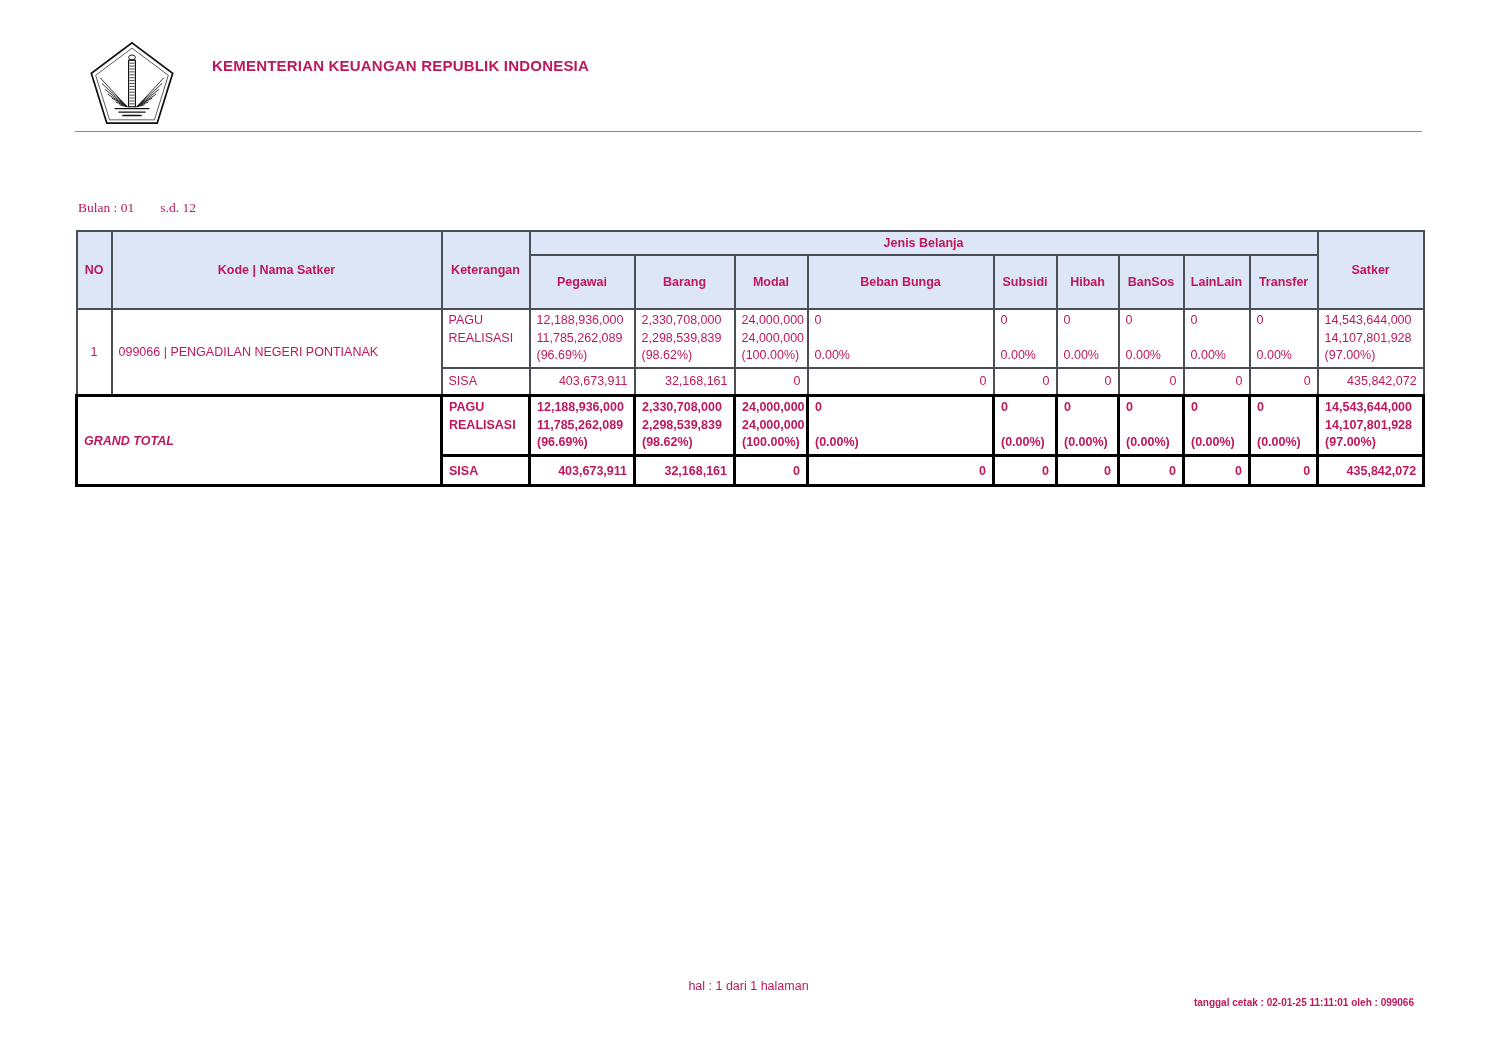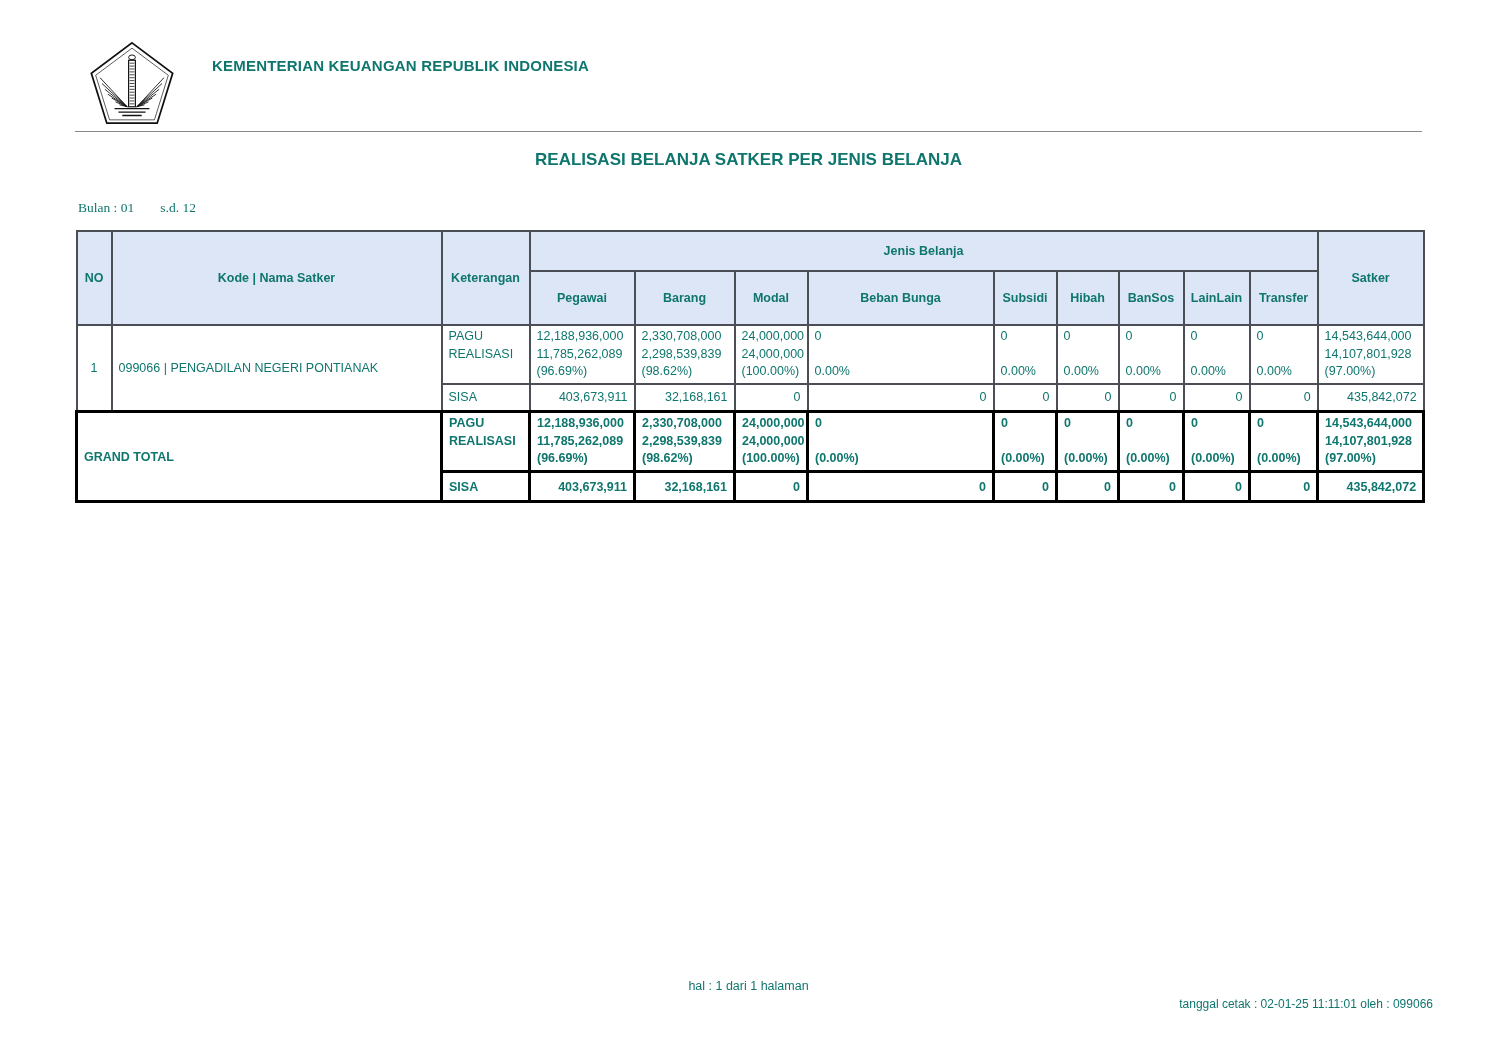--- a/index.html
+++ b/index.html
@@ -3,21 +3,21 @@
 <meta charset="utf-8">
 <style>
   * { box-sizing: border-box; }
   html, body { margin: 0; padding: 0; background: #fff; }
   .page {
     position: relative;
     width: 1497px;
     height: 1058px;
     background: #ffffff;
     font-family: "Liberation Sans", sans-serif;
-    color: #0f766e;
+    color: #be185d;
     overflow: hidden;
   }
 
   
   .logo { position: absolute; left: 88px; top: 38px; width: 88px; height: 92px; }
   .letterhead { position: absolute; left: 212px; top: 57px; }
   .letterhead .line1 { font-size: 15px; font-weight: bold; letter-spacing: 0.2px; }
   .letterhead .line2 { font-size: 15px; font-weight: bold; margin-top: 19px; letter-spacing: 0.2px; }
   .rule { position: absolute; left: 75px; top: 131px; width: 1347px; border-top: 1.5px solid #8a8a8a; }
 
@@ -37,41 +37,41 @@
     padding: 2px 6px;
     background: #fff;
     overflow: hidden;
   }
   table.report thead th {
     background: #dde6f7;
     font-weight: bold;
     text-align: center;
     vertical-align: middle;
   }
-  tr.head-a th { height: 40px; }
+  tr.head-a th { height: 24px; }
   tr.head-b th { height: 54px; }
 
   td.c { text-align: center; vertical-align: middle; }
   td.l { text-align: left; vertical-align: middle; }
   td.num { text-align: left; white-space: pre-line; vertical-align: top; line-height: 17.5px; padding-top: 4px; margin-left: 28px; }
   td.ket { text-align: left; white-space: pre-line; vertical-align: top; line-height: 17.5px; padding-top: 4px; }
   td.num1 { text-align: right; vertical-align: middle; margin-left: 28px; }
   td.ket1 { text-align: left; vertical-align: middle; }
 
   tr.r1-pr td { height: 58px; }
   tr.r1-sisa td { height: 28px; }
 
   tr.gt td { border: 3px solid #000; font-weight: bold; }
   tr.gt-pr td { height: 60px; }
   tr.gt-sisa td { height: 30px; }
-  td.gt-label { text-align: left; vertical-align: middle; font-weight: bold; padding-left: 8px; }
+  td.gt-label { text-align: left; vertical-align: middle; font-weight: bold; padding-left: 8px; font-style: italic; }
 
   
   .footer-page { position: absolute; left: 0; top: 979px; width: 100%; text-align: center; font-size: 12.5px; }
-  .footer-printed { position: absolute; right: 64px; top: 997px; font-size: 12px; }
+  .footer-printed { position: absolute; right: 83px; top: 997px; font-size: 10px; font-weight: bold; }
 </style>
 </head>
 <body>
 
 <div class="page">
 
   <svg class="logo" viewBox="0 0 90 95" xmlns="http://www.w3.org/2000/svg">
     <polygon points="45,5 87,36.5 71,88 19,88 3,36.5" fill="none" stroke="#111" stroke-width="1.8"></polygon>
     <polygon points="45,10.5 82.5,38.5 68.2,84.5 21.8,84.5 7.5,38.5" fill="none" stroke="#111" stroke-width="0.7"></polygon>
 
@@ -85,21 +85,20 @@
 
     <path d="M27 73 h36 M31 76.5 h28 M35 80 h20" stroke="#111" stroke-width="1.4" fill="none"></path>
   </svg>
 
   <div class="letterhead">
     <div class="line1">KEMENTERIAN KEUANGAN REPUBLIK INDONESIA</div>
   </div>
 
   <div class="rule"></div>
 
-  <div class="report-title">REALISASI BELANJA SATKER PER JENIS BELANJA</div>
 
   <div class="period">
     <span class="bulan">Bulan : 01</span><span>s.d. 12</span>
   </div>
 
   <table class="report">
     <colgroup>
       <col style="width:35px">
         <col style="width:330px">
         <col style="width:88px">

